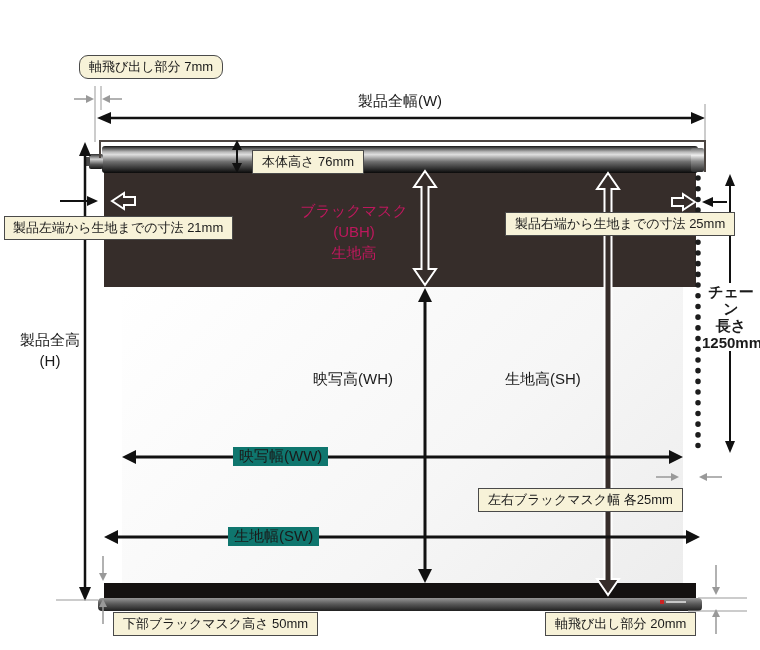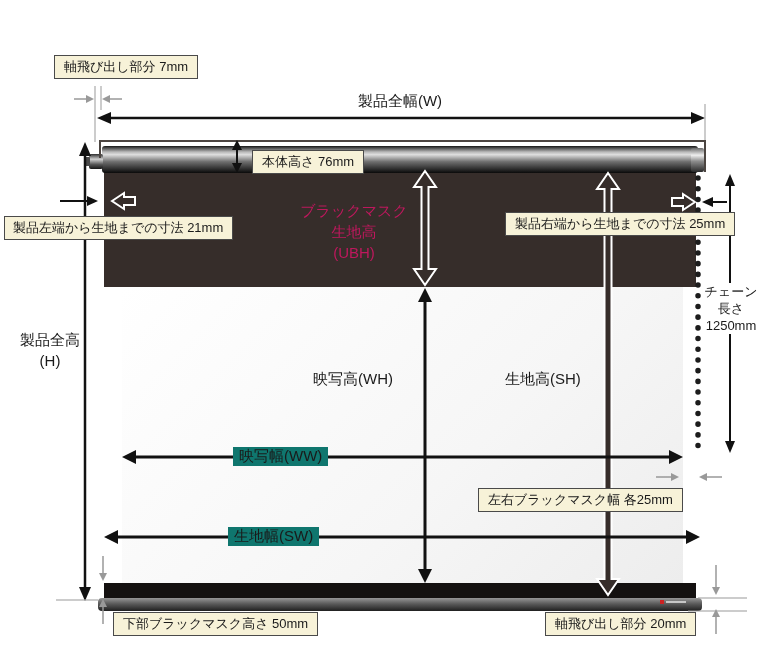--- a/index.html
+++ b/index.html
@@ -26,21 +26,21 @@
   
   #anno{left:0;top:0;width:760px;height:650px;pointer-events:none;}
   
   .box{background:#f7f2d8;border:1px solid #4a4a4a;padding:2px 9px;font-size:13px;
        white-space:nowrap;line-height:18px;}
   .dim{font-size:15px;white-space:nowrap;}
   .onwhitebg{background:#0f766e;padding:0 6px;}
   .ctr{text-align:center;}
   #lbl-ubh{left:289px;top:200px;width:130px;color:#be185d;font-size:15px;line-height:21px;}
   #lbl-h{left:14px;top:329px;width:72px;font-size:15px;line-height:21px;}
-  #lbl-chain{left:702px;top:283px;width:58px;background:#fff;font-size:13px;line-height:17px;}
+  #lbl-chain{left:702px;top:283px;width:58px;background:#fff;font-size:15px;line-height:17px;font-weight:bold;}
 </style>
 </head>
 <body>
 
 <div id="stage">
 
   <div class="abs" id="upper-mask"></div>
   <div class="abs" id="screen-white"></div>
   <div class="abs" id="bottom-mask"></div>
   <div class="abs" id="weight-bar"></div>
@@ -153,30 +153,30 @@
     <g stroke="#999" fill="#999">
       <line x1="716" y1="565" x2="716" y2="588" stroke-width="1.5"></line>
       <polygon points="716,595 712,587 720,587" stroke="none"></polygon>
       <line x1="716" y1="634" x2="716" y2="616" stroke-width="1.5"></line>
       <polygon points="716,609 712,617 720,617" stroke="none"></polygon>
       <line x1="698" y1="598" x2="747" y2="598" stroke-width="1"></line>
       <line x1="688" y1="611" x2="747" y2="611" stroke-width="1"></line>
     </g>
   </svg>
 
-  <div class="abs box" style="left:54px;top:55px;">軸飛び出し部分 7mm</div>
+  <div class="abs box" style="left:79px;top:55px;border-radius:9px;">軸飛び出し部分 7mm</div>
   <div class="abs dim ctr" style="left:300px;top:92px;width:200px;">製品全幅(W)</div>
   <div class="abs box" style="left:252px;top:150px;">本体高さ 76mm</div>
   <div class="abs box" style="left:4px;top:216px;padding-left:8px;">製品左端から生地までの寸法 21mm</div>
   <div class="abs box" style="left:505px;top:212px;">製品右端から生地までの寸法 25mm</div>
 
   <div class="abs ctr" id="lbl-ubh">
     <div>ブラックマスク</div>
+    <div>(UBH)</div>
     <div>生地高</div>
-    <div>(UBH)</div>
   </div>
 
   <div class="abs ctr" id="lbl-chain">
     <div>チェーン</div>
     <div>長さ</div>
     <div>1250mm</div>
   </div>
 
   <div class="abs ctr" id="lbl-h">
     <div>製品全高</div>

